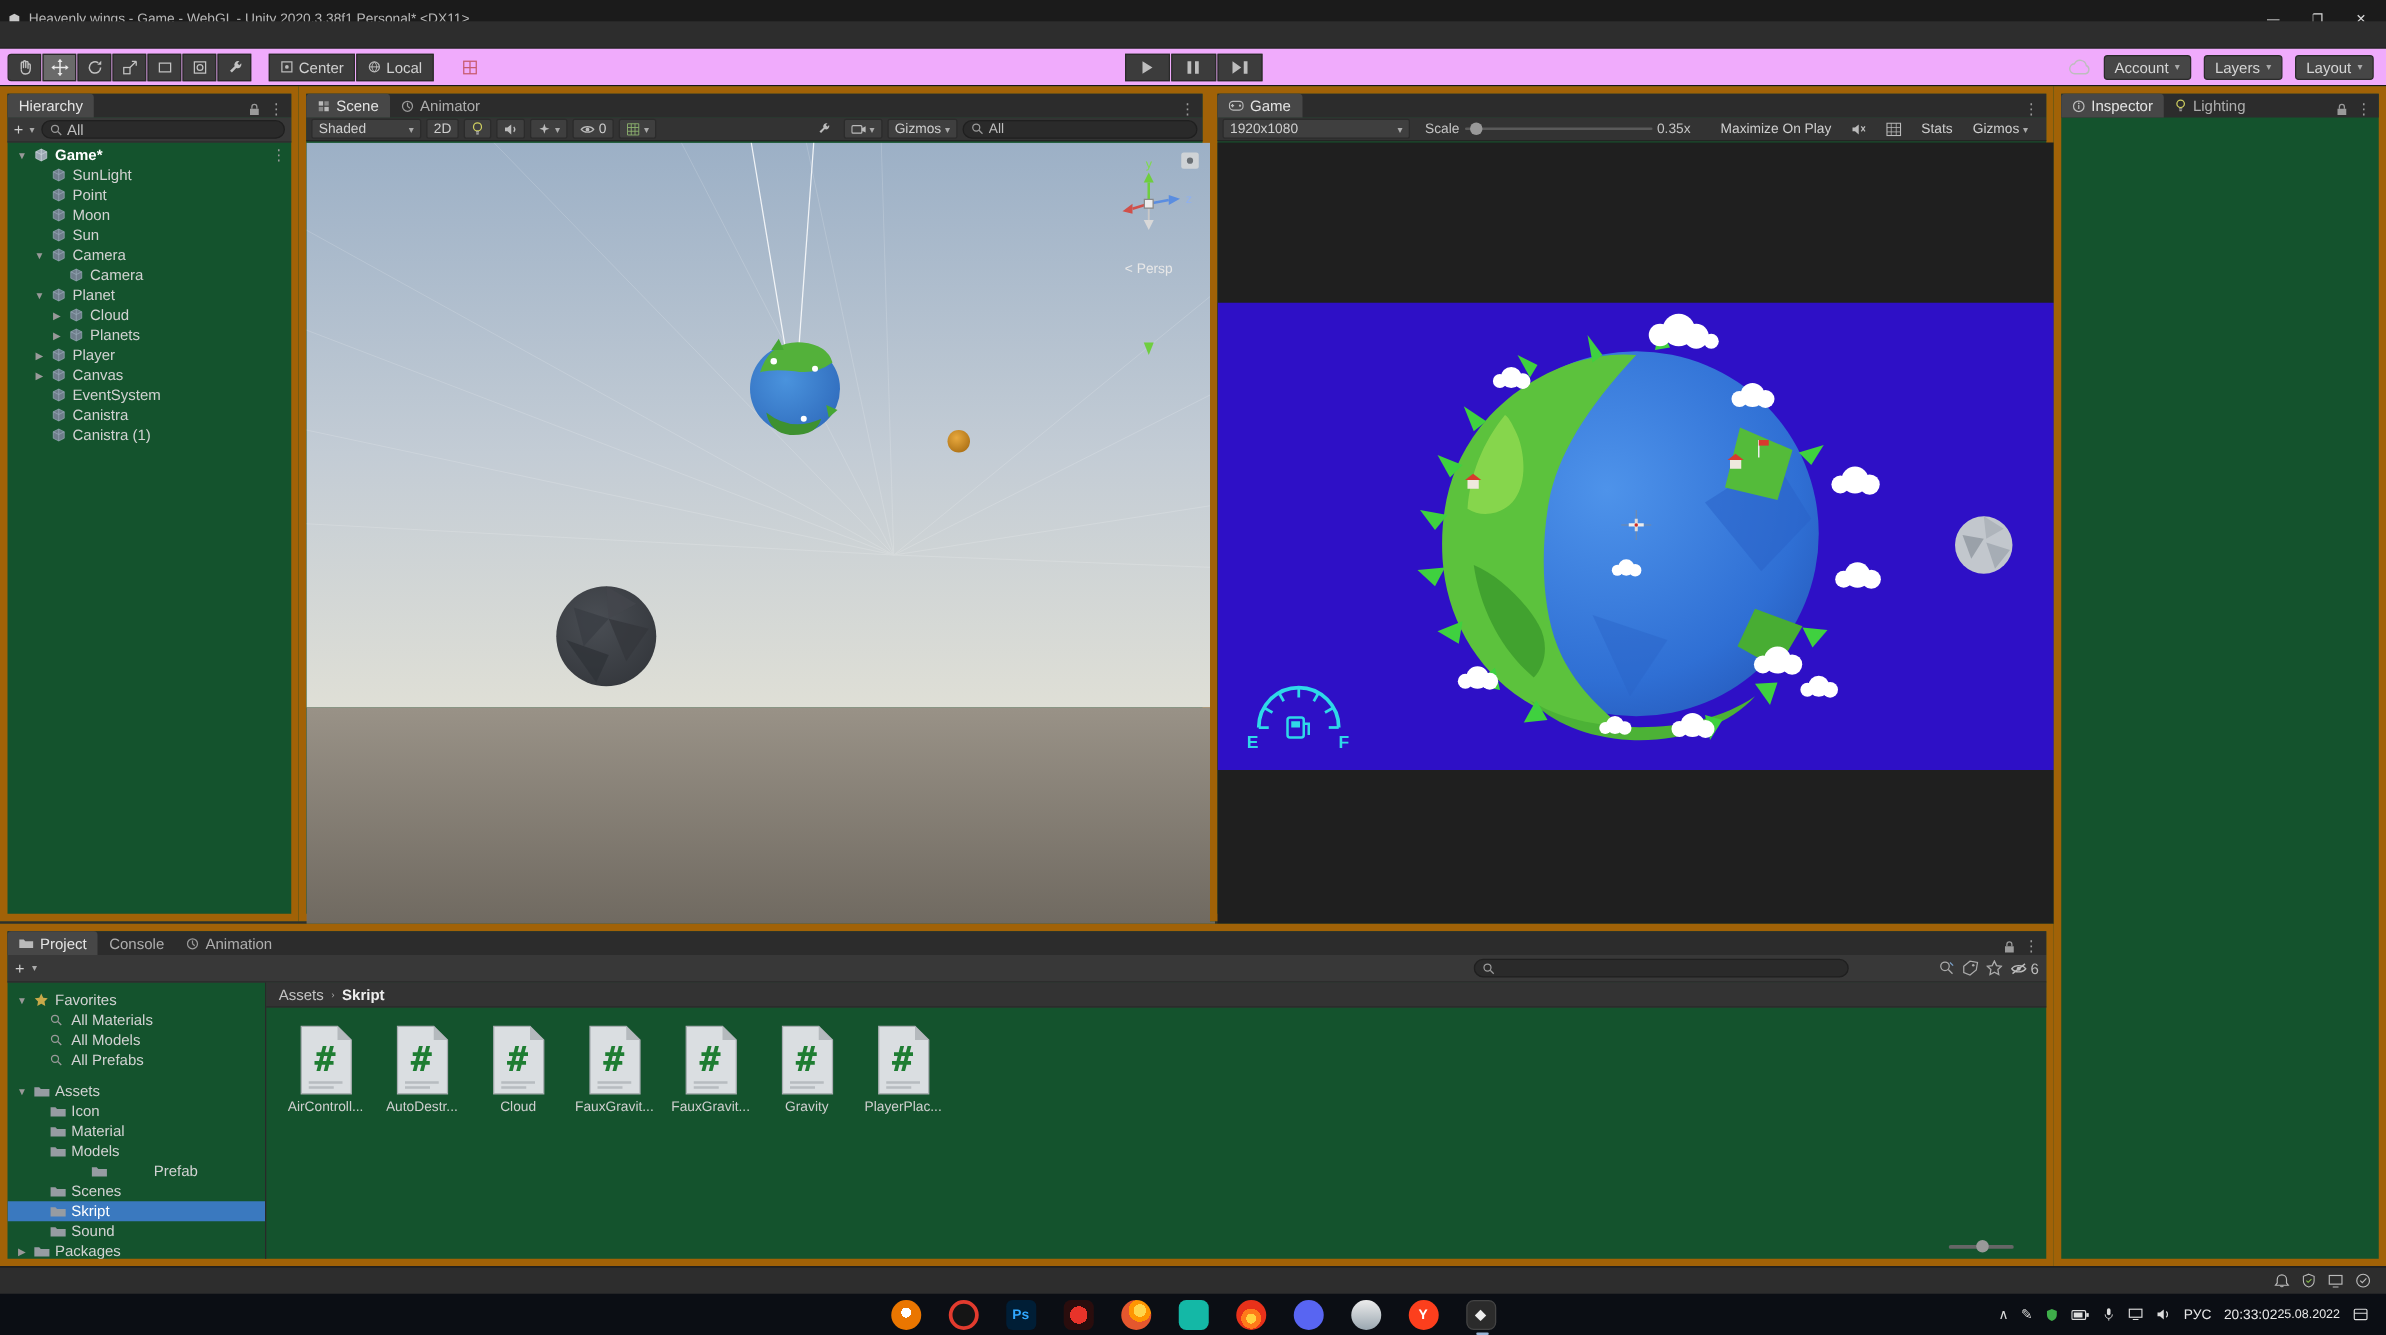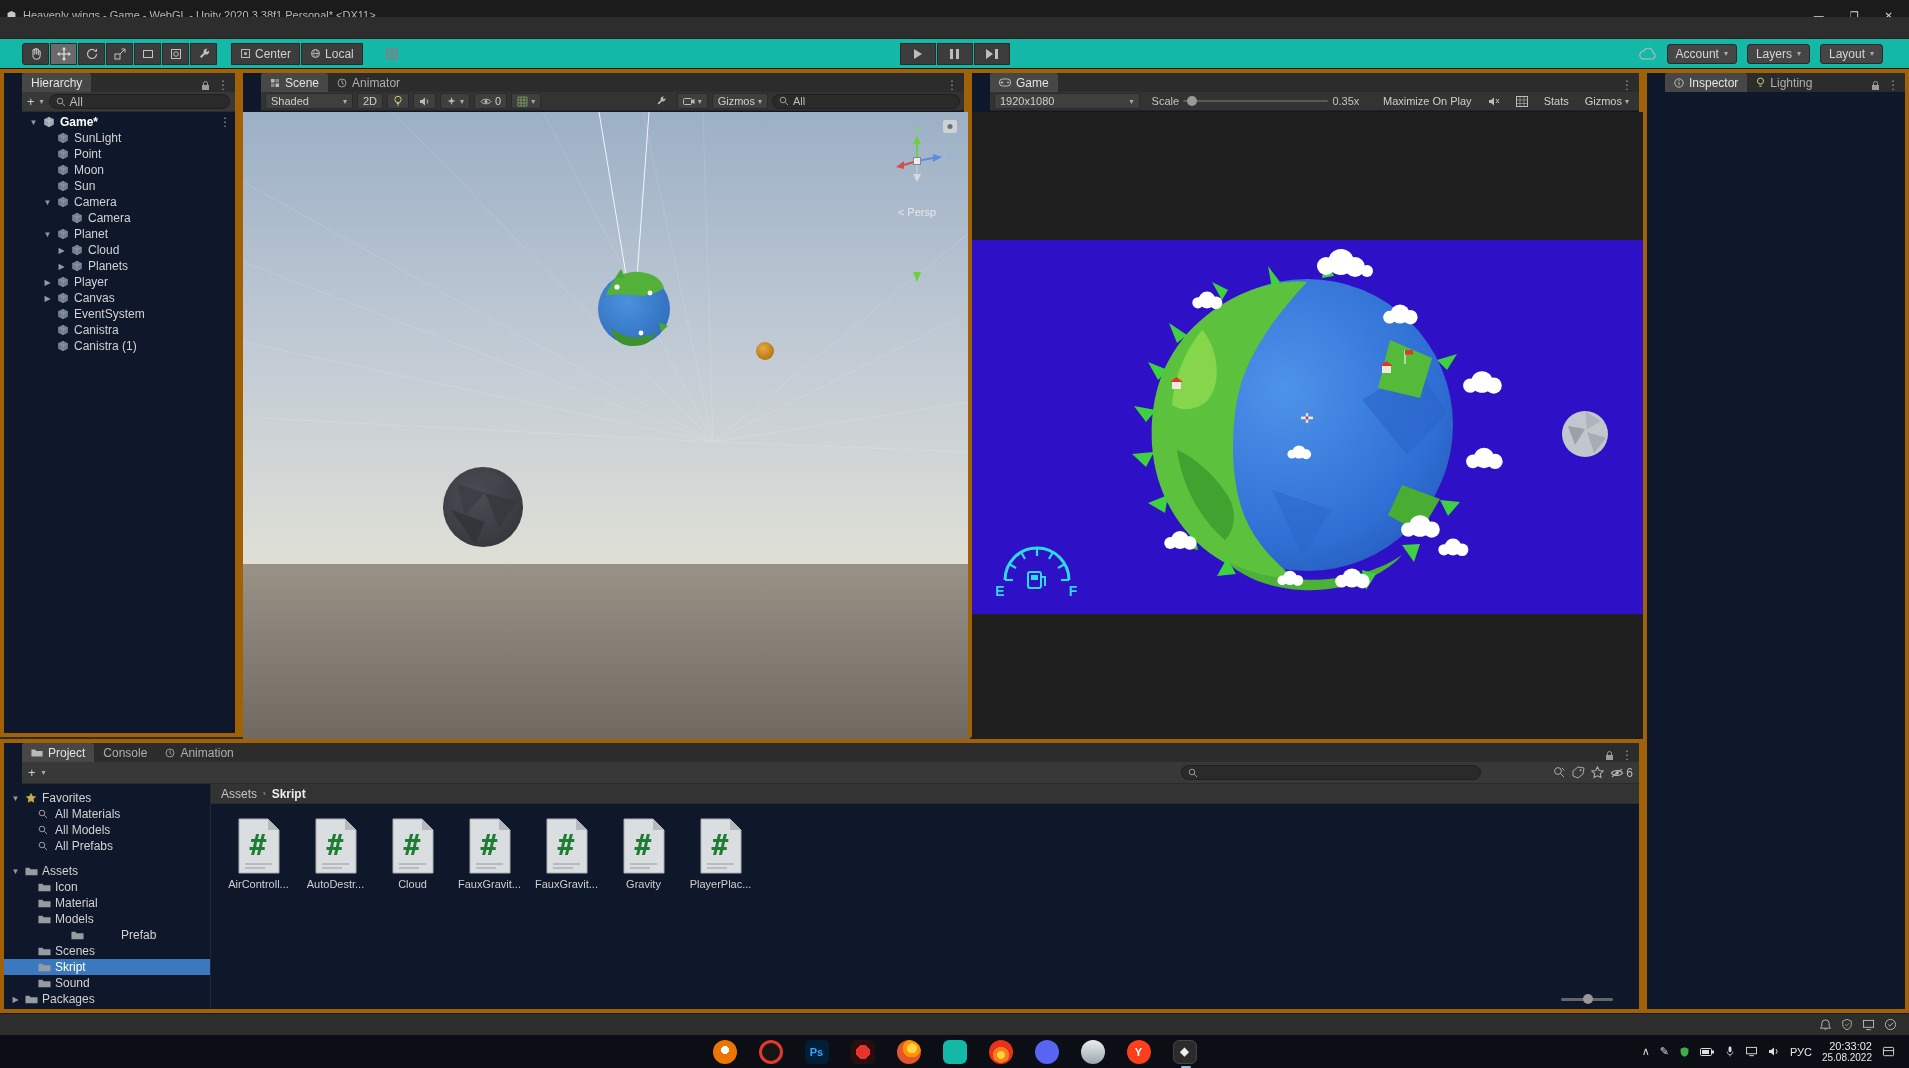--- a/index.html
+++ b/index.html
@@ -5,39 +5,39 @@
 *{box-sizing:border-box;margin:0;padding:0;}
 html,body{width:1909px;height:1068px;}
 body{font-family:"Liberation Sans",sans-serif;font-size:12px;color:#c8c8c8;background:#2e2e2e;overflow:hidden;}
 .desktop{position:relative;width:1909px;height:1068px;background:#2e2e2e;overflow:hidden;}
 
 
 .titlebar{position:absolute;left:0;top:0;width:100%;height:17px;background:#1b1b1b;display:flex;align-items:center;padding:15px 6px;color:#b8b8b8;font-size:11px;gap:6px;}
 .win-controls{margin-left:auto;display:flex;gap:26px;align-items:center;padding-right:10px;color:#d8d8d8;font-size:10px;}
 .win-controls span{cursor:default;}
 .menubar{position:absolute;left:0;top:17px;width:100%;height:22px;background:#2d2d2d;border-bottom:1px solid #222;display:flex;align-items:stretch;}
-.toolbar{position:absolute;left:0;top:39px;width:100%;height:30px;background:#14b8a6;border-bottom:1px solid #171717;display:flex;align-items:center;padding:0 22px;}
+.toolbar{position:absolute;left:0;top:39px;width:100%;height:30px;background:#f0abfc;border-bottom:1px solid #171717;display:flex;align-items:center;padding:0 6px;}
 .toolgroup{display:flex;align-items:center;gap:1px;}
 .tool-btn{width:27px;height:22px;display:flex;align-items:center;justify-content:center;background:#3c3c3c;border:1px solid #2a2a2a;}
 .tool-btn:first-child{border-radius:3px 0 0 3px;}
 .tool-btn.sel{background:#6a6a6a;}
 .pill-btn{height:22px;display:flex;align-items:center;gap:4px;background:#3c3c3c;border:1px solid #2a2a2a;padding:0 8px;color:#d0d0d0;}
 .play-group{position:absolute;left:50%;transform:translateX(-50%);display:flex;gap:1px;}
 .play-btn{width:36px;height:22px;background:#3c3c3c;border:1px solid #2a2a2a;display:flex;align-items:center;justify-content:center;}
 .tri{width:0;height:0;border-left:8px solid #bdbdbd;border-top:5px solid transparent;border-bottom:5px solid transparent;}
 .pause{display:flex;gap:3px;}
 .pause i{display:block;width:3px;height:10px;background:#bdbdbd;}
 .step{display:flex;align-items:center;gap:2px;}
 .step .bar{width:3px;height:10px;background:#bdbdbd;}
 .tb-right{margin-left:auto;display:flex;align-items:center;gap:10px;padding-right:4px;}
 .dd-btn{height:20px;display:flex;align-items:center;gap:5px;background:#464646;border:1px solid #2a2a2a;border-radius:3px;padding:0 8px;color:#d5d5d5;}
 .caret{font-size:8px;color:#aaa;}
 
 
-.panel{position:absolute;background:#0f172a;border:4px solid #a16207;padding-left:18px;}
+.panel{position:absolute;background:#14532d;border:6px solid #a16207;}
 .tabstrip{height:19px;background:#2c2c2c;display:flex;align-items:flex-end;gap:0;padding-left:0;}
 .tab{height:19px;display:flex;align-items:center;gap:5px;padding:0 9px;color:#aeaeae;font-size:12px;background:transparent;}
 .tab.active{background:#474747;color:#e4e4e4;border-radius:3px 3px 0 0;}
 .strip-right{margin-left:auto;display:flex;align-items:center;gap:7px;padding-right:6px;color:#9a9a9a;}
 .kebab{color:#9a9a9a;font-size:12px;}
 .pane-toolbar{height:19px;background:#333;border-bottom:1px solid #242424;display:flex;align-items:center;padding:0 4px;gap:4px;font-size:11px;}
 .tb-btn{height:16px;display:flex;align-items:center;gap:3px;background:#3f3f3f;border:1px solid #2b2b2b;border-radius:2px;padding:0 5px;color:#cfcfcf;white-space:nowrap;}
 .tb-btn.flat{background:transparent;border-color:transparent;}
 .search{display:flex;align-items:center;gap:4px;background:#2a2a2a;border:1px solid #1f1f1f;border-radius:8px;height:15px;padding:0 6px;color:#bdbdbd;}
 .spacer{flex:1;}
@@ -96,21 +96,21 @@
 .app-red{border-radius:6px;background:radial-gradient(circle,#e8332a 0 7px,#2a0d0d 7px);}
 .app-firefox{border-radius:50%;background:radial-gradient(circle at 62% 35%,#ffd54a 0 5px,#ff9500 5px 9px,#e4572e 9px);}
 .app-teal{border-radius:6px;background:#14b8a6;}
 .app-flame{border-radius:50%;background:radial-gradient(circle at 50% 62%,#ffd23e 0 4px,#ff7a1a 4px 8px,#e8311a 8px);}
 .app-discord{border-radius:50%;background:#5865f2;}
 .app-steam{border-radius:50%;background:linear-gradient(180deg,#ececec,#9aa7b0);color:#33485c;}
 .app-yandex{border-radius:50%;background:#fc3f1d;}
 .app-unity{border-radius:6px;background:#2b2b2b;color:#eee;border:1px solid #444;}
 .tray{margin-left:auto;display:flex;align-items:center;gap:10px;padding-right:14px;}
 .tray .glyph{color:#d8d8d8;font-size:11px;}
-.clock{display:flex;flex-direction:column;align-items:flex-end;line-height:12px;color:#e8e8e8;}
+.clock{display:flex;flex-direction:row;align-items:flex-end;line-height:12px;color:#e8e8e8;}
 .clock .t{font-size:11px;}
 .clock .d{font-size:10px;}
 .lang{color:#e8e8e8;font-size:11px;}
 
 svg{display:block;}
 .ic{flex:0 0 auto;}
 </style>
 </head>
 <body>
 

